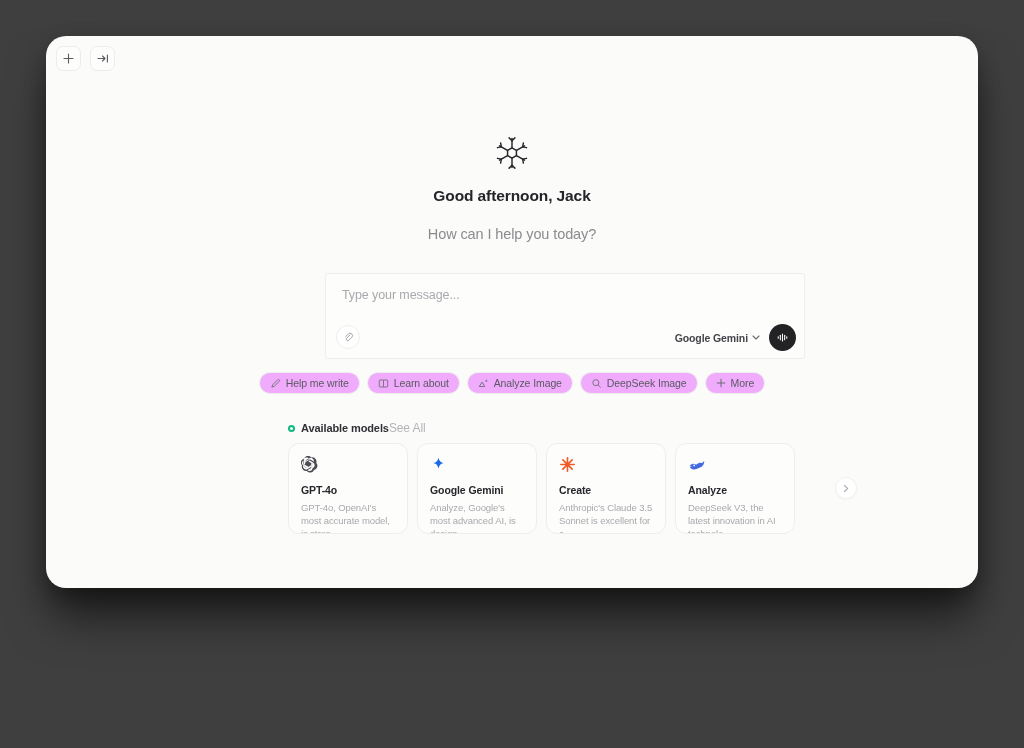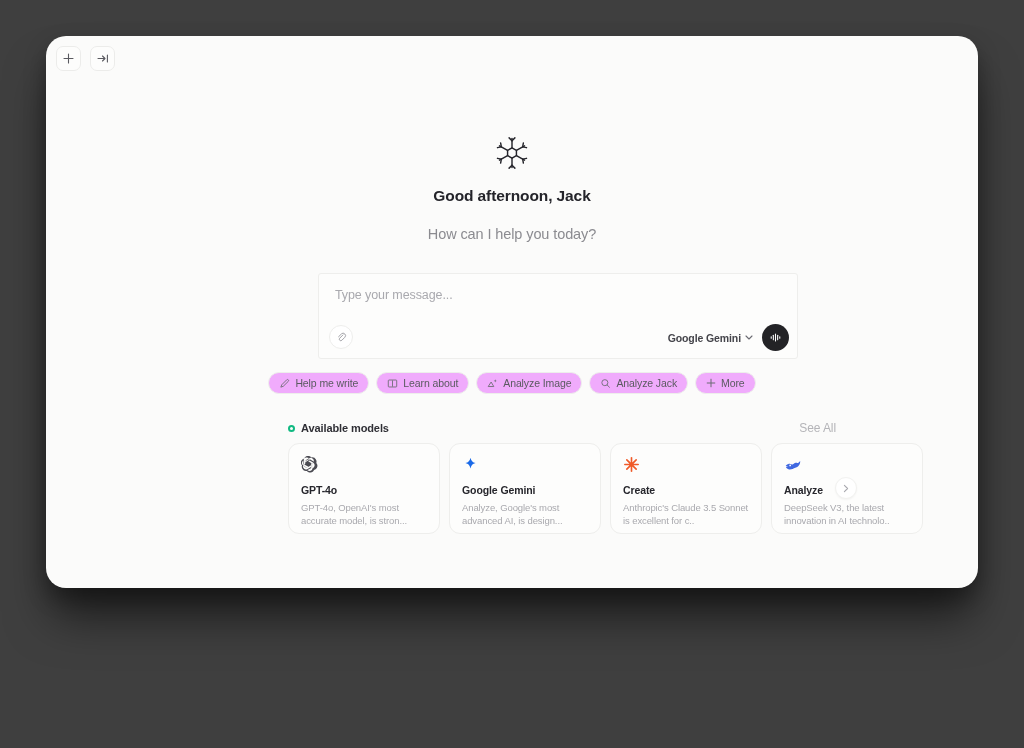--- a/index.html
+++ b/index.html
@@ -72,21 +72,21 @@
   .subgreeting {
     margin-top: 21px;
     font-size: 14.5px;
     color: #8b8b90;
     letter-spacing: -0.1px;
   }
 
   
   .composer {
     position: absolute;
-    left: 272px;
+    left: 279px;
     top: 237px;
     width: 480px;
     height: 86px;
     background: #fdfdfc;
     border: 1px solid #eeeeec;
     border-radius: 3px;
   }
   .composer-placeholder {
     position: absolute;
     left: 16px;
@@ -166,21 +166,20 @@
   .chip svg { display: block; flex: none; }
 
   
   .models-head {
     position: absolute;
     left: 242px;
     top: 385px;
     width: 548px;
     display: flex;
     align-items: center;
-    justify-content: space-between;
   }
   .models-title-wrap {
     display: flex;
     align-items: center;
     gap: 6px;
   }
   .status-dot {
     width: 7px;
     height: 7px;
     border-radius: 50%;
@@ -201,21 +200,21 @@
   }
 
   .cards {
     position: absolute;
     left: 242px;
     top: 407px;
     display: flex;
     gap: 9px;
   }
   .card {
-    width: 152px;
+    width: 120px;
     height: 91px;
     background: #fdfdfc;
     border: 1px solid #eeeeec;
     border-radius: 11px;
     padding: 12px 12px 0 12px;
     cursor: pointer;
     overflow: hidden;
   }
   .card-icon { height: 19px; display: flex; align-items: flex-start; }
   .card-title {
@@ -347,21 +346,21 @@
         <path d="M1.3 9.3 L4.5 4.4 L7.4 9.3 Z" stroke="#6b6b72" stroke-width="0.95" fill="none" stroke-linejoin="round"></path>
         <path d="M9 1.4 L9.45 2.7 L10.8 3.15 L9.45 3.6 L9 4.9 L8.55 3.6 L7.2 3.15 L8.55 2.7 Z" fill="#6b6b72"></path>
       </svg>
       <span>Analyze Image</span>
     </div>
     <div class="chip">
       <svg width="11" height="11" viewBox="0 0 12 12">
         <circle cx="5.3" cy="5.1" r="3.3" stroke="#6b6b72" stroke-width="0.95" fill="none"></circle>
         <path d="M7.8 7.6 L10.3 10.1" stroke="#6b6b72" stroke-width="0.95" stroke-linecap="round"></path>
       </svg>
-      <span>Analyze Jack</span>
+      <span>DeepSeek Image</span>
     </div>
     <div class="chip">
       <svg width="10" height="10" viewBox="0 0 10 10">
         <path d="M5 1.2 L5 8.8 M1.2 5 L8.8 5" stroke="#6b6b72" stroke-width="1" stroke-linecap="round"></path>
       </svg>
       <span>More</span>
     </div>
   </div>
 
   <div class="models-head">

